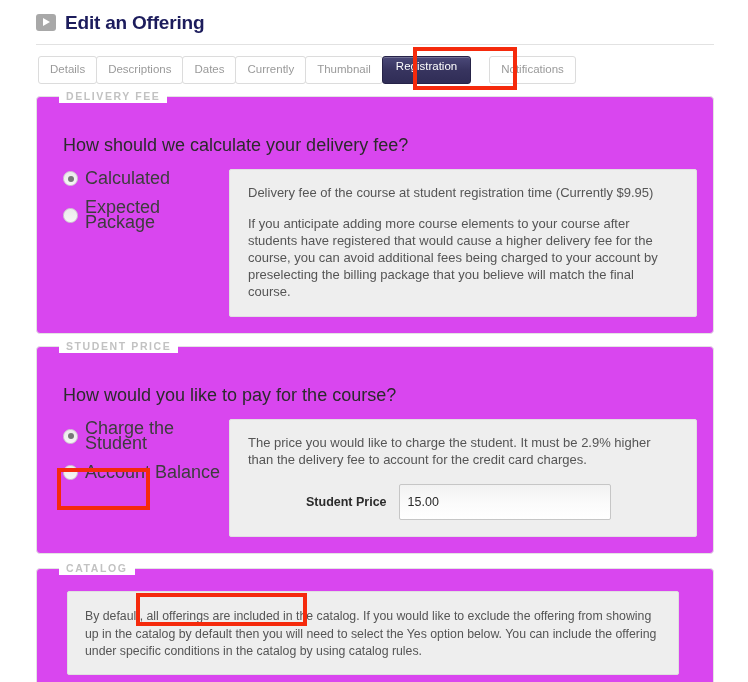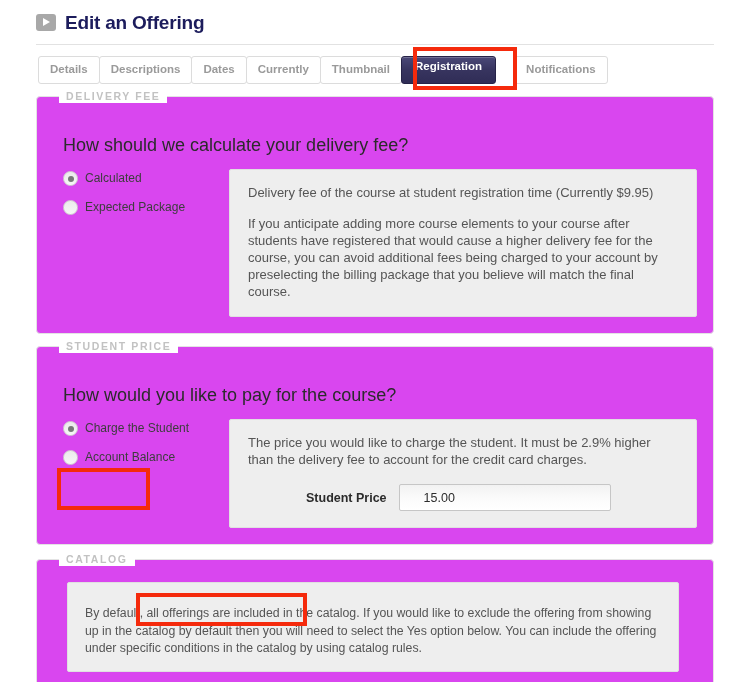--- a/index.html
+++ b/index.html
@@ -45,21 +45,21 @@
 
   
   .tabs {
     display: flex;
     align-items: flex-end;
     padding: 11px 0 0 38px;
     gap: 0;
   }
   .tab {
     font-size: 11.5px;
-    font-weight: bold;
+    font-weight: normal;
     color: #9a9a9a;
     background: #ffffff;
     border: 1px solid #dcdcdc;
     border-radius: 3px;
     padding: 5px 11px 5px 11px;
     height: 28px;
     line-height: 14px;
     margin-right: -1px;
     white-space: nowrap;
     position: relative;
@@ -129,21 +129,21 @@
     flex: 0 0 auto;
     display: flex; align-items: center; justify-content: center;
   }
   .radio.checked::after {
     content: "";
     width: 6px; height: 6px;
     border-radius: 50%;
     background: #777777;
   }
   .radio-label {
-    font-size: 12px;
+    font-size: 18px;
     color: #3d3d3d;
     line-height: 15px;
   }
 
   .info-panel {
     flex: 1 1 auto;
     background: #eeeeee;
     border: 1px solid #e0e0e0;
     border-radius: 2px;
     padding: 14px 18px 16px 18px;
@@ -166,37 +166,37 @@
   }
   .field-label {
     font-size: 12.5px;
     font-weight: bold;
     color: #2b2b2b;
     text-align: right;
     white-space: nowrap;
   }
   .text-input {
     width: 212px;
-    height: 27px;
+    height: 36px;
     border: 1px solid #c6c6c6;
     border-radius: 2px;
     background: linear-gradient(180deg, #f2f2f2 0%, #fbfbfb 55%, #ffffff 100%);
     font-family: "Liberation Sans", sans-serif;
     font-size: 12.5px;
     color: #2b2b2b;
-    padding: 0 24px;
+    padding: 0 8px;
     outline: none;
   }
 
   
   .catalog-panel {
     background: #eeeeee;
     border: 1px solid #e0e0e0;
     border-radius: 2px;
-    padding: 22px 17px 13px 17px;
+    padding: 16px 17px 13px 17px;
     margin: 8px 18px 0 14px;
   }
   .catalog-panel p {
     margin: 0;
     font-size: 12.3px;
     line-height: 17.5px;
     color: #555555;
   }
   .exclude-row {
     display: flex;

